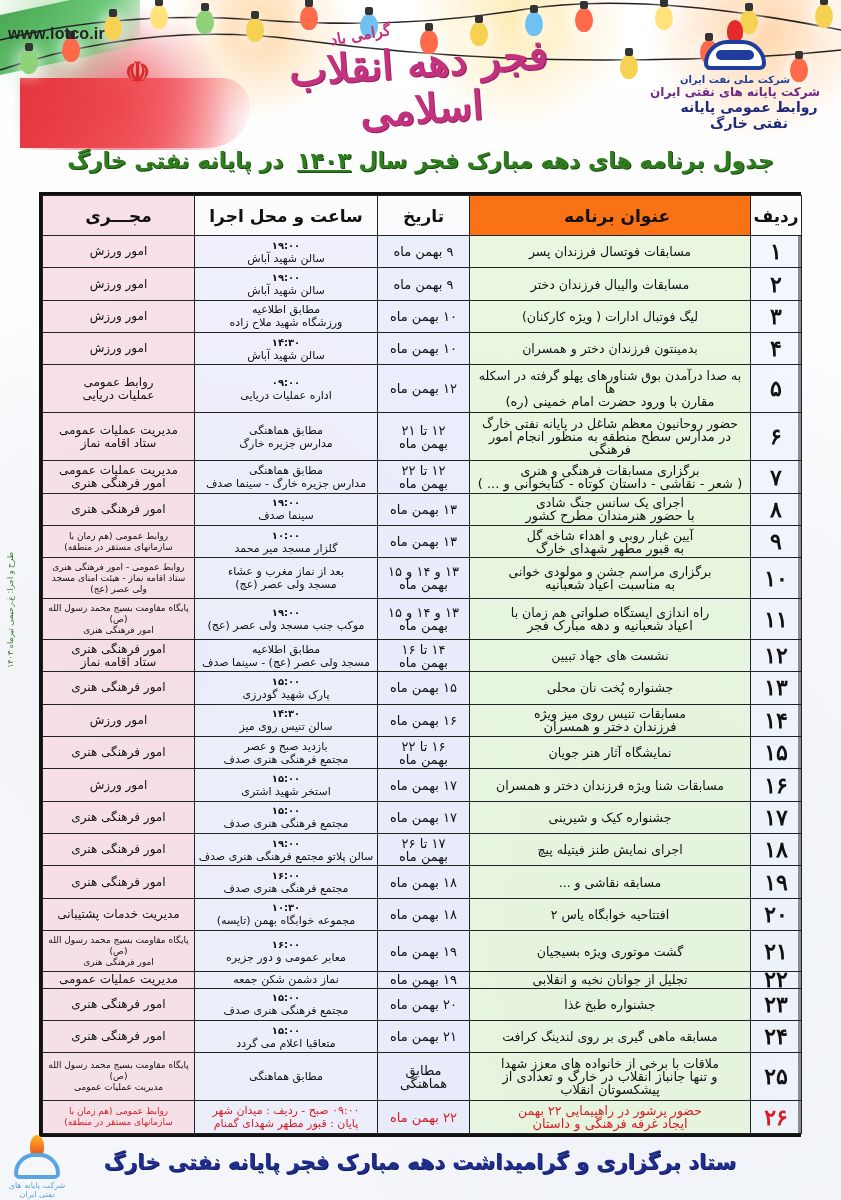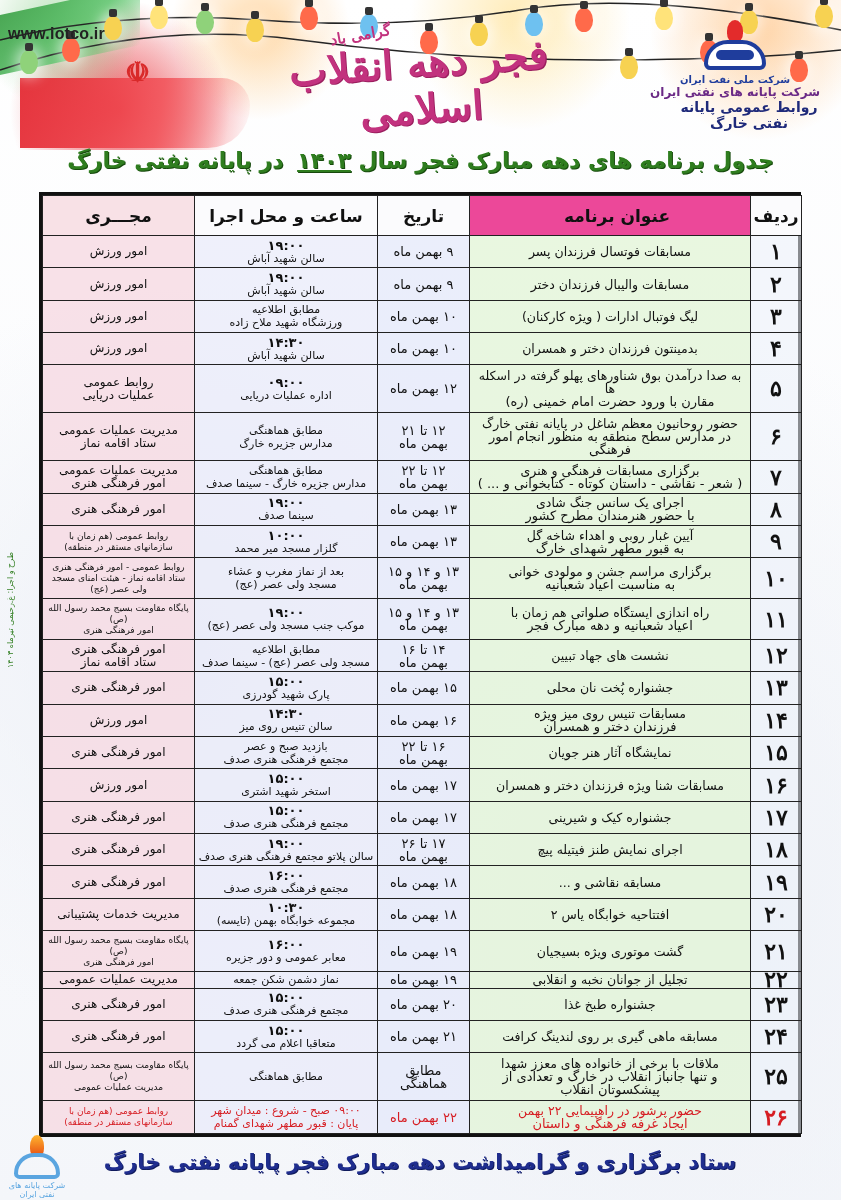--- a/index.html
+++ b/index.html
@@ -58,29 +58,29 @@
   table { width:100%; height:100%; border-collapse:collapse; table-layout:fixed; direction:rtl; }
   th, td { border:1.5px solid #222; text-align:center; vertical-align:middle; padding:0 2px; overflow:hidden; }
   th { height:40px; font-size:17px; font-weight:bold; color:#111; background:#fbfbfd; }
   td { font-size:11px; line-height:13px; color:#111; }
   col.c-idx { width:51px; }
   col.c-title { width:281px; }
   col.c-date { width:92px; }
   col.c-time { width:183px; }
   col.c-org { width:152px; }
 
-  th.h-title { background:#ec4899;padding-left:16px; }
+  th.h-title { background:#f97316;padding-left:16px; }
   th.h-org { background:#f8e1e6; }
 
   td.idx { font-size:22px; font-weight:bold; font-family:"DejaVu Serif", serif; background:rgba(235,240,250,.55); }
   td.title { background:rgba(226,244,214,.75); font-size:12.5px; }
   td.date { background:rgba(228,232,250,.75); font-size:13px; }
   td.time { background:rgba(232,234,250,.70); }
   td.org { background:rgba(246,218,226,.80); font-size:12px; }
-  td .t1 { display:block; font-size:13px; font-weight:bold; letter-spacing:1px; }
+  td .t1 { display:block; font-size:10px; font-weight:bold; letter-spacing:1px; }
   td .t2 { display:block; }
   td.small { font-size:9px; line-height:11px; }
   td.title .sm { display:block; font-size:13px; }
   tr.highlight td { color:#d61d23; }
   tr.highlight td.idx { color:#d61d23; }
 
   
   .side-credit { position:absolute; left:6px; top:552px; width:20px; height:120px; writing-mode:vertical-rl; transform:rotate(180deg); font-size:8px; color:#2f7d1f; direction:rtl; white-space:nowrap; }
   .footer-logo { position:absolute; left:0px; top:1135px; width:70px; height:65px; }
   .footer-logo .fl-flame { position:absolute; left:30px; top:0; width:14px; height:22px; background:linear-gradient(#ffb52e,#e74b12); border-radius:50% 50% 40% 40%; }
@@ -586,21 +586,21 @@
         <tr class="highlight">
           <td class="idx">۲۶</td>
           <td class="title">
             <span class="t2">حضور پرشور در راهپیمایی ۲۲ بهمن</span>
             <span class="sm">ایجاد غرفه فرهنگی و داستان</span>
           </td>
           <td class="date">
             <span class="t2">۲۲ بهمن ماه</span>
           </td>
           <td class="time">
-            <span class="t2">۰۹:۰۰ صبح - شروع : میدان شهر</span>
+            <span class="t2">۰۹:۰۰ صبح - ردیف : میدان شهر</span>
             <span class="t2">پایان : قبور مطهر شهدای گمنام</span>
           </td>
           <td class="org small">
             <span class="t2">روابط عمومی (هم زمان با</span>
             <span class="t2">سازمانهای مستقر در منطقه)</span>
           </td>
         </tr>
       </tbody>
   </table>
 </div>

